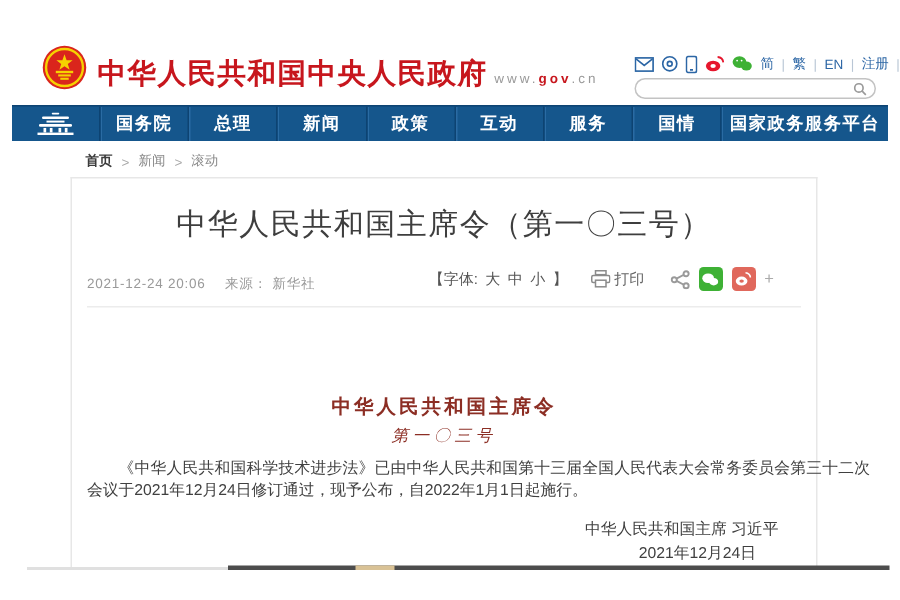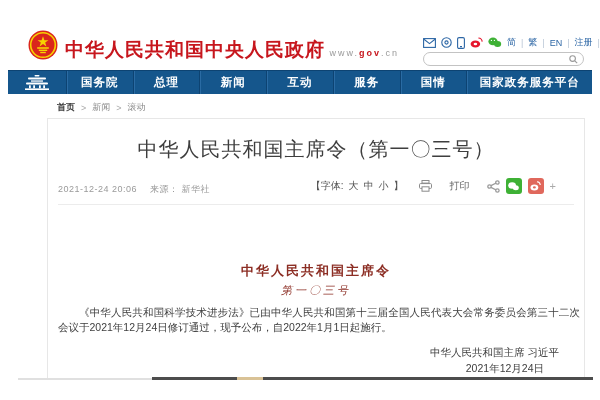--- a/index.html
+++ b/index.html
@@ -37,30 +37,30 @@
     border-left:1px solid #0d4372; box-shadow:inset 1px 0 0 #2a6ba3; cursor:pointer; white-space:nowrap;
   }
   .nav-item.wide { flex:1.9; }
   
   .crumbs { position:absolute; left:57px; top:101px; font-size:9px; color:#8a8a8a; display:flex; gap:6px; align-items:center; }
   .crumbs .home { color:#3c3c3c; font-weight:bold; }
   .crumbs .csep { color:#a8a8a8; }
   .crumbs span { cursor:pointer; }
   
   .box {
-    position:absolute; left:47px; top:118px; width:538px; height:261px;
+    position:absolute; left:47px; top:118px; width:498px; height:261px;
     background:#fff; border:1px solid #e7e7e7; border-bottom:none;
   }
   .art-title { position:absolute; top:17px; left:0; width:100%; text-align:center; font-size:20px; color:#3e3e3e; letter-spacing:1px; }
   .meta-left { position:absolute; left:10px; top:64px; font-size:9px; color:#9a9a9a; letter-spacing:0.5px; }
   .meta-left .src-label { margin-left:10px; }
   .meta-right { position:absolute; right:28px; top:59px; display:flex; align-items:center; gap:7px; }
   .font-ctl { font-size:10px; color:#555; display:flex; gap:5px; align-items:center;justify-content:flex-end; }
   .font-ctl span { cursor:pointer; }
-  .print { display:flex; align-items:center; gap:18px; font-size:10px; color:#666; cursor:pointer; margin-left:8px; }
+  .print { display:flex; align-items:center; gap:3px; font-size:10px; color:#666; cursor:pointer; margin-left:8px; }
   .share-wrap { display:flex; align-items:center; gap:6px; margin-left:10px; }
   .share-box { width:16px; height:16px; border-radius:3px; display:flex; align-items:center; justify-content:center; cursor:pointer; }
   .share-box.wechat { background:var(--wechat-green,#3eb135); }
   .share-box.weibo { background:var(--weibo-red,#e0685c); }
   .share-more { font-size:11px; color:#aaa; cursor:pointer; }
   .meta-divider { position:absolute; left:10px; right:10px; top:85px; border-bottom:1px solid #ececec; }
   .dateline { position:absolute; left:31px; top:116px; font-size:10.5px; color:#404040; }
   .decree-head {
     position:absolute; top:143px; left:0; width:100%; text-align:center;
     font-family:"DejaVu Serif","Liberation Serif",serif; font-weight:bold;
@@ -173,20 +173,21 @@
             <rect x="11.2" y="10.3" width="1.8" height="3"></rect>
           <rect x="17" y="10.3" width="1.8" height="3"></rect>
             <rect x="21.2" y="10.3" width="1.8" height="3"></rect>
           <rect x="3" y="13.4" width="24" height="1.6"></rect>
         </svg>
       </span>
     </div>
     <div class="nav-item">国务院</div>
     <div class="nav-item">总理</div>
     <div class="nav-item">新闻</div>
+    <div class="nav-item">政策</div>
     <div class="nav-item">互动</div>
     <div class="nav-item">服务</div>
     <div class="nav-item">国情</div>
     <div class="nav-item wide">国家政务服务平台</div>
   </div>
 
   <div class="crumbs">
     <span class="home">首页</span>
     <span class="csep">&gt;</span>
     <span>新闻</span>

